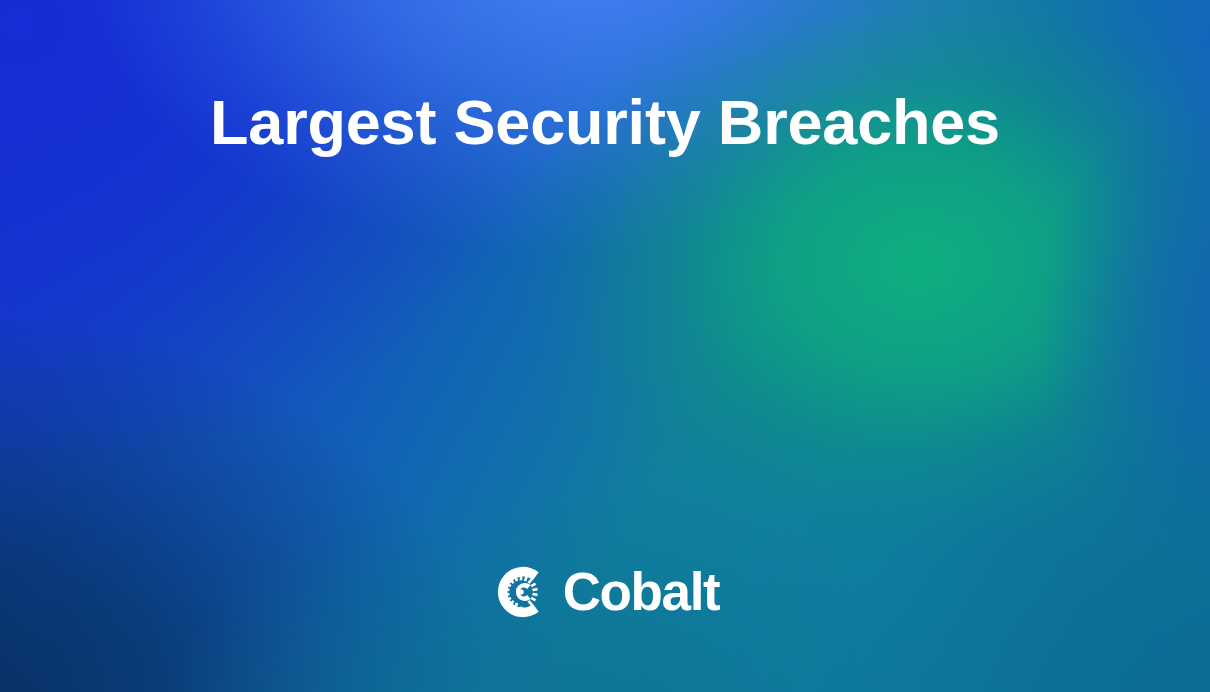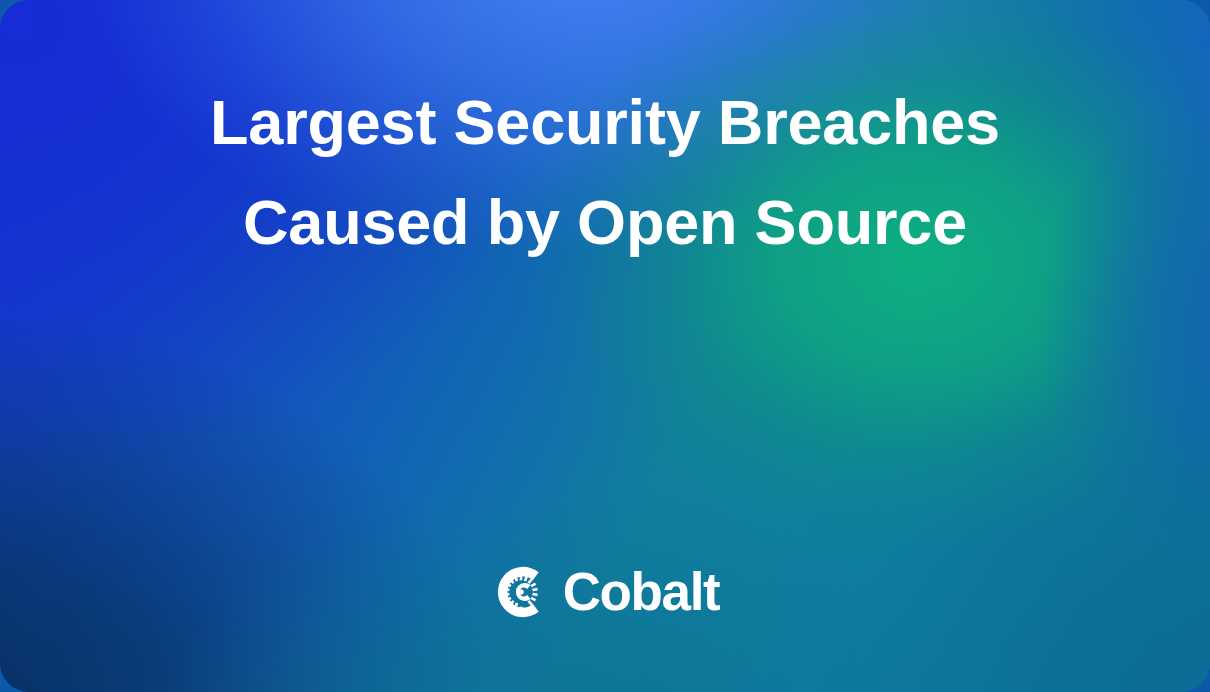--- a/index.html
+++ b/index.html
@@ -14,21 +14,20 @@
     font-family: "Liberation Sans", sans-serif;
     background: #0d58a8;
   }
 
   #slide {
     position: relative;
     width: 1210px;
     height: 692px;
     overflow: hidden;
     background-color: #1059a8;
-    border-radius: 29px;
   }
 
   
   .bg-layer {
     position: absolute;
     inset: 0;
   }
 
   #bg-base {
     background:
@@ -174,21 +173,20 @@
   <div class="bg-layer" id="bg-blue-top"></div>
   <div class="bg-layer" id="bg-blue-tr"></div>
   <div class="bg-layer" id="bg-green"></div>
   <div class="bg-layer" id="bg-blue-r"></div>
   <div class="bg-layer" id="bg-navy-bl"></div>
   <div class="bg-layer" id="bg-teal-bc"></div>
   <div class="bg-layer" id="bg-teal-br"></div>
 
   <div id="headline">
     <span class="headline-line">Largest Security Breaches</span>
-    <span class="headline-line">Caused by Open Source</span>
   </div>
 
   <div id="logo-lockup">
 
     <svg id="cobalt-mark" viewBox="0 0 100 100" aria-hidden="true">
 
       <path d="M 79.5 17.0
                A 42 42 0 1 0 79.5 83.0
                L 70.0 70.0
                A 26 26 0 1 1 70.0 30.0

